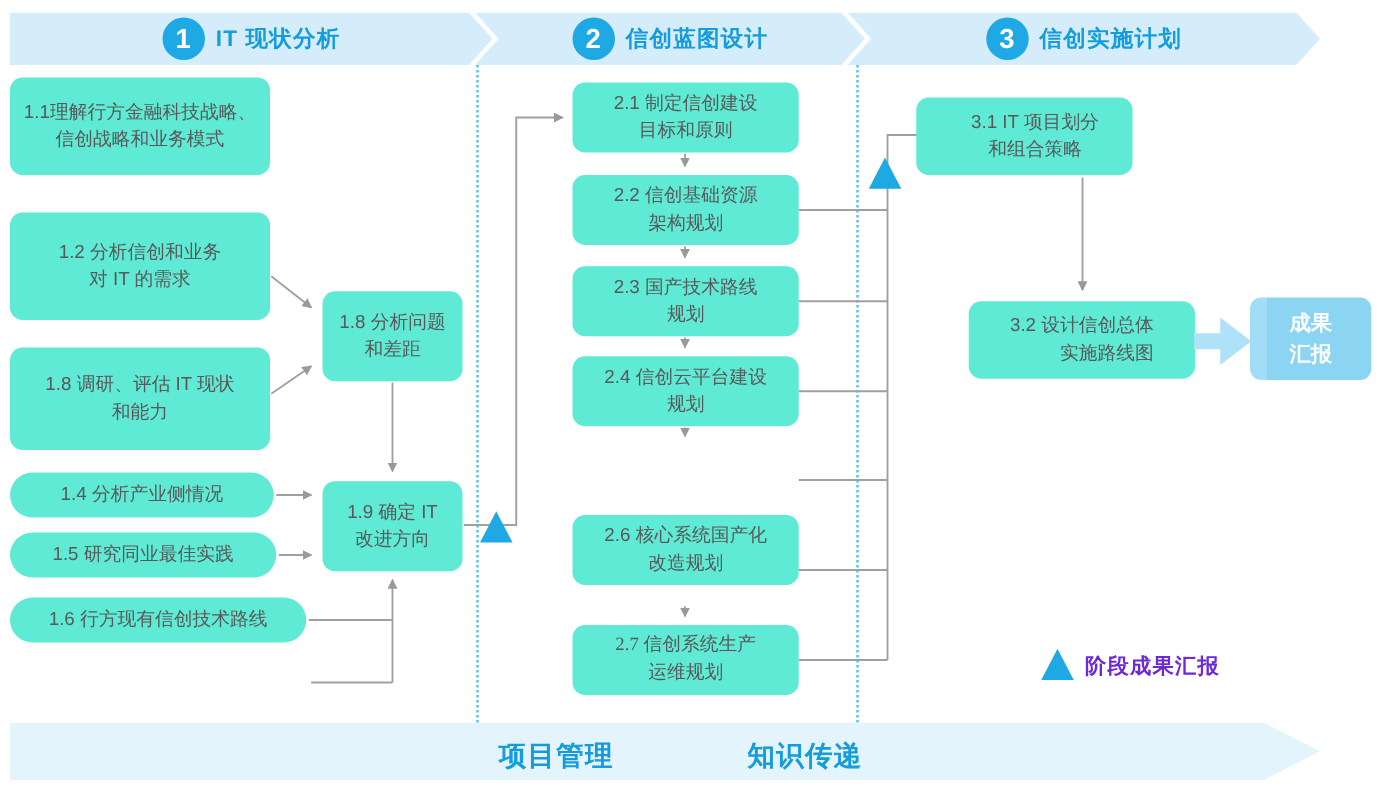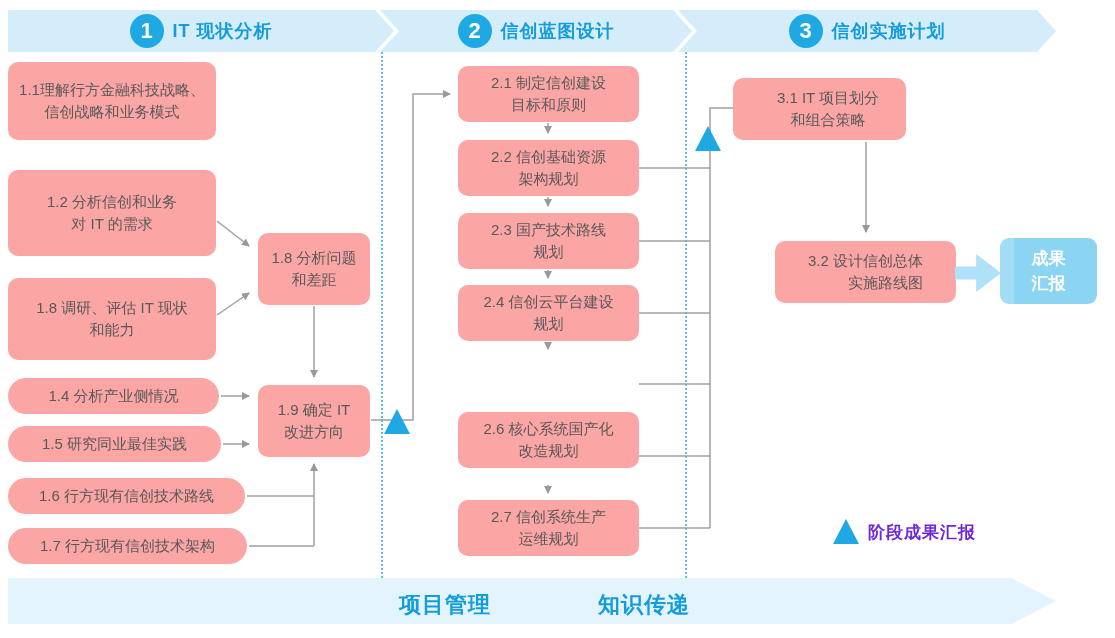--- a/index.html
+++ b/index.html
@@ -14,21 +14,21 @@
   }
   .band-point{clip-path:polygon(0 0,calc(100% - 19px) 0,100% 50%,calc(100% - 19px) 100%,0 100%);}
   .band-notch{clip-path:polygon(0 0,calc(100% - 19px) 0,100% 50%,calc(100% - 19px) 100%,0 100%,19px 50%);}
   .phase-badge{
     width:34px;height:34px;border-radius:50%;background:#1EA9E4;color:#ffffff;
     font-weight:bold;font-size:22px;display:flex;align-items:center;justify-content:center;
   }
   .band-title{color:#149CDC;font-weight:bold;font-size:18px;letter-spacing:1px;}
   
   .gbox{
-    position:absolute;background:#fca5a5;border-radius:10px;color:#595959;
+    position:absolute;background:#5eead4;border-radius:10px;color:#595959;
     font-size:15px;line-height:1.45;display:flex;align-items:center;justify-content:center;
     text-align:center;white-space:pre-line;
   }
   .pill{border-radius:19px;}
   
   #connectors{position:absolute;left:0;top:0;}
   .cline{stroke:#A0A0A0;stroke-width:1.5;fill:none;}
   
   .dotted-sep{position:absolute;top:52px;height:526px;width:0;border-left:2px dotted #56C4EE;}
   
@@ -111,37 +111,36 @@
 
   <div class="gbox" style="left:8px;top:62px;width:208px;height:78px;">1.1理解行方金融科技战略、
 信创战略和业务模式</div>
   <div class="gbox" style="left:8px;top:170px;width:208px;height:86px;">1.2 分析信创和业务
 对 IT 的需求</div>
   <div class="gbox" style="left:8px;top:278px;width:208px;height:82px;">1.8 调研、评估 IT 现状
 和能力</div>
   <div class="gbox pill" style="left:8px;top:378px;width:211px;height:36px;">1.4 分析产业侧情况</div>
   <div class="gbox pill" style="left:8px;top:426px;width:213px;height:36px;">1.5 研究同业最佳实践</div>
   <div class="gbox pill" style="left:8px;top:478px;width:237px;height:36px;">1.6 行方现有信创技术路线</div>
-  <div class="gbox pill" style="left:8px;top:528px;width:239px;height:36px;">1.7 行方现有信创技术架构</div>
   <div class="gbox" style="left:258px;top:233px;width:112px;height:72px;">1.8 分析问题
 和差距</div>
   <div class="gbox" style="left:258px;top:385px;width:112px;height:72px;">1.9 确定 IT
 改进方向</div>
 
   <div class="gbox" style="left:458px;top:66px;width:181px;height:56px;">2.1 制定信创建设
 目标和原则</div>
   <div class="gbox" style="left:458px;top:140px;width:181px;height:56px;">2.2 信创基础资源
 架构规划</div>
   <div class="gbox" style="left:458px;top:213px;width:181px;height:56px;">2.3 国产技术路线
 规划</div>
   <div class="gbox" style="left:458px;top:285px;width:181px;height:56px;">2.4 信创云平台建设
 规划</div>
   <div class="gbox" style="left:458px;top:412px;width:181px;height:56px;">2.6 核心系统国产化
 改造规划</div>
-  <div class="gbox" style="left:458px;top:500px;width:181px;height:56px;">2.7 信创系统生产
+  <div class="gbox" style="left:458px;top:500px;width:181px;height:56px;font-family:Liberation Serif, serif;">2.7 信创系统生产
 运维规划</div>
 
   <div class="gbox" style="left:733px;top:78px;width:156px;height:62px;padding-left:17px;">3.1 IT 项目划分
 和组合策略</div>
   <div class="gbox" style="left:775px;top:241px;width:181px;height:62px;text-align:right;">3.2 设计信创总体
 实施路线图</div>
 
   <div class="fat-arrow"></div>
   <div class="result-box">成果
 汇报</div>

